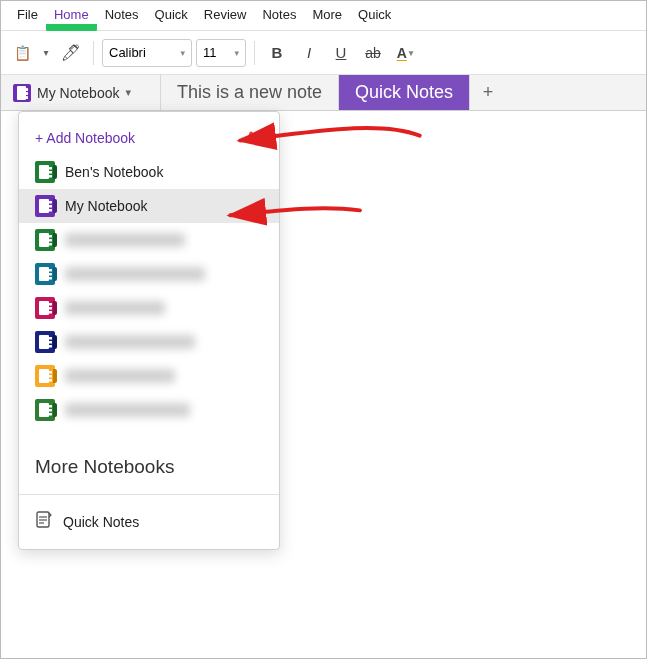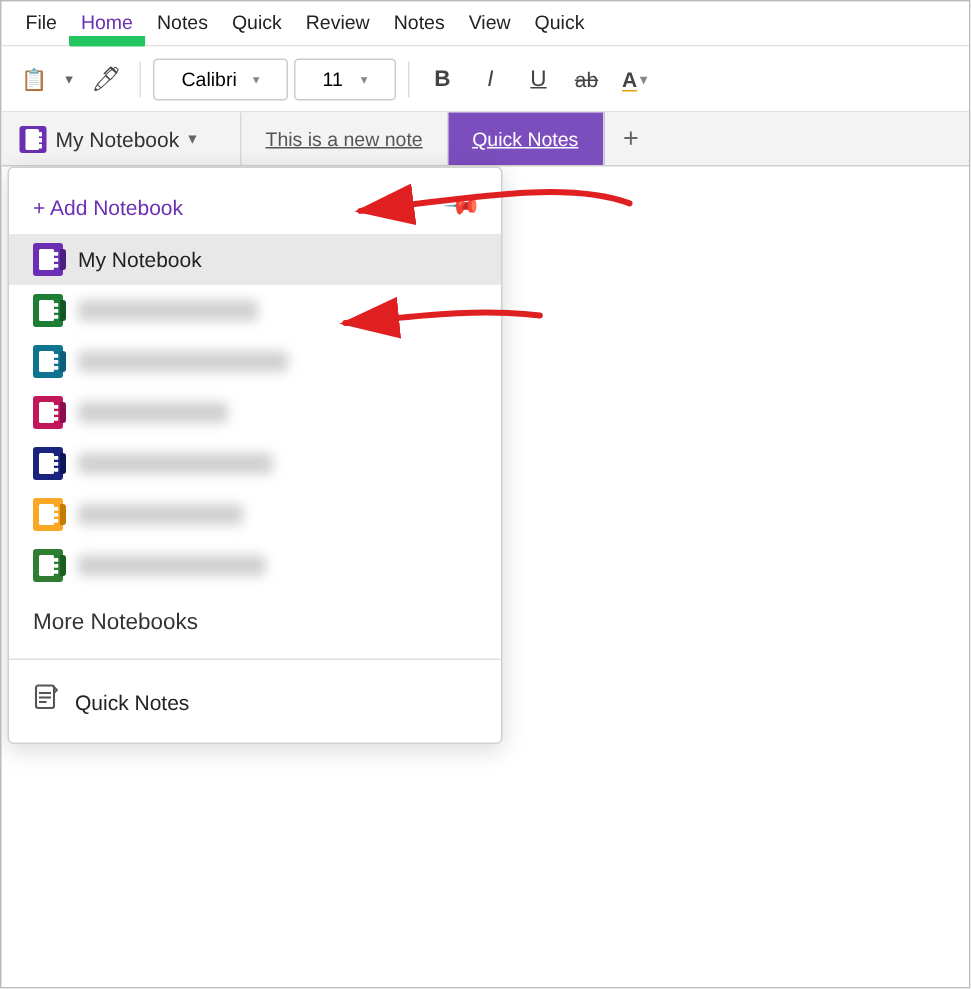--- a/index.html
+++ b/index.html
@@ -60,29 +60,29 @@
       font-size: 14px;
       color: #444;
       border: none;
       background: transparent;
     }
     .toolbar-dropdown {
       display: flex;
       align-items: center;
       border: 1px solid #ccc;
       border-radius: 3px;
-      padding: 2px 18px;
+      padding: 2px 6px;
       font-size: 13px;
       cursor: pointer;
       background: #fff;
       height: 28px;
       gap: 4px;
     }
     .font-select { width: 90px; }
-    .size-select { width: 68px; }
+    .size-select { width: 50px; }
     .toolbar-sep {
       width: 1px;
       height: 24px;
       background: #ddd;
       margin: 0 4px;
     }
     .bold { font-weight: bold; font-size: 15px; }
     .italic { font-style: italic; font-size: 15px; }
     .underline { text-decoration: underline; font-size: 15px; }
     .strikethrough { text-decoration: line-through; font-size: 14px; }
@@ -118,48 +118,47 @@
       display: flex;
       align-items: center;
       justify-content: center;
       color: white;
       font-size: 11px;
     }
     .tab-item {
       display: flex;
       align-items: center;
       padding: 0 16px;
-      font-size: 13px;
+      font-size: 18px;
       cursor: pointer;
       color: #555;
       border-right: 1px solid #d8d8d8;
       position: relative;
-      text-decoration: underline;
     }
     .tab-item.active {
       background: #7c4dbd;
       color: white;
       font-weight: 500;
     }
     .tab-add {
       display: flex;
       align-items: center;
       justify-content: center;
       width: 36px;
       font-size: 18px;
       cursor: pointer;
       color: #666;
     }
 
     
     .dropdown-overlay {
       position: absolute;
       top: 110px;
-      left: 4px;
-      width: 330px;
+      left: 17px;
+      width: 262px;
       background: #fff;
       border: 1px solid #d0d0d0;
       border-radius: 4px;
       box-shadow: 0 4px 16px rgba(0,0,0,0.15);
       z-index: 100;
       padding: 8px 0;
     }
     .dropdown-header {
       display: flex;
       align-items: center;
@@ -229,23 +228,24 @@
     .nb-yellow::after { background: #c67c00; }
     .nb-green2 { background: #2e7d32; }
     .nb-green2::after { background: #1b5e20; }
 
     .nb-icon svg {
       width: 14px; height: 14px; fill: white;
     }
 
     .more-notebooks {
       padding: 8px 16px;
-      font-size: 15px;
+      font-size: 19px;
       color: #333;
       cursor: pointer;
+      margin-top: 17px;
     }
 
     .dropdown-divider {
       height: 1px;
       background: #e0e0e0;
       margin: 8px 0;
     }
     .quick-notes-item {
       display: flex;
       align-items: center;
@@ -293,21 +293,21 @@
 
 <div class="app-window">
 
   <div class="menubar">
     <span class="menubar-item">File</span>
     <span class="menubar-item active">Home</span>
     <span class="menubar-item">Notes</span>
     <span class="menubar-item">Quick</span>
     <span class="menubar-item">Review</span>
     <span class="menubar-item">Notes</span>
-    <span class="menubar-item">View</span>
+    <span class="menubar-item">More</span>
     <span class="menubar-item">Quick</span>
   </div>
 
   <div class="toolbar">
     <div class="toolbar-group">
       <div class="toolbar-btn">
         <span>📋</span>
       </div>
       <div class="toolbar-btn" style="width:14px; font-size:10px; color:#666;">▾</div>
     </div>
@@ -360,20 +360,31 @@
   <div class="dropdown-overlay">
     <div class="dropdown-header">
       <div class="add-notebook-btn">
         <span>+ Add Notebook</span>
       </div>
       <div class="pin-icon">📌</div>
     </div>
 
     <div class="notebook-list">
 
+      <div class="notebook-item">
+        <div class="nb-icon nb-green">
+          <svg viewBox="0 0 14 14">
+              <rect x="1" y="0" width="10" height="14" rx="1"></rect>
+              <rect x="11" y="2" width="3" height="2.5" rx="0.5"></rect>
+              <rect x="11" y="6" width="3" height="2.5" rx="0.5"></rect>
+              <rect x="11" y="10" width="3" height="2.5" rx="0.5"></rect>
+            </svg>
+        </div>
+        <span>Ben's Notebook</span>
+      </div>
 
       <div class="notebook-item selected">
         <div class="nb-icon nb-purple">
           <svg viewBox="0 0 14 14">
               <rect x="1" y="0" width="10" height="14" rx="1"></rect>
               <rect x="11" y="2" width="3" height="2.5" rx="0.5"></rect>
               <rect x="11" y="6" width="3" height="2.5" rx="0.5"></rect>
               <rect x="11" y="10" width="3" height="2.5" rx="0.5"></rect>
             </svg>
         </div>

